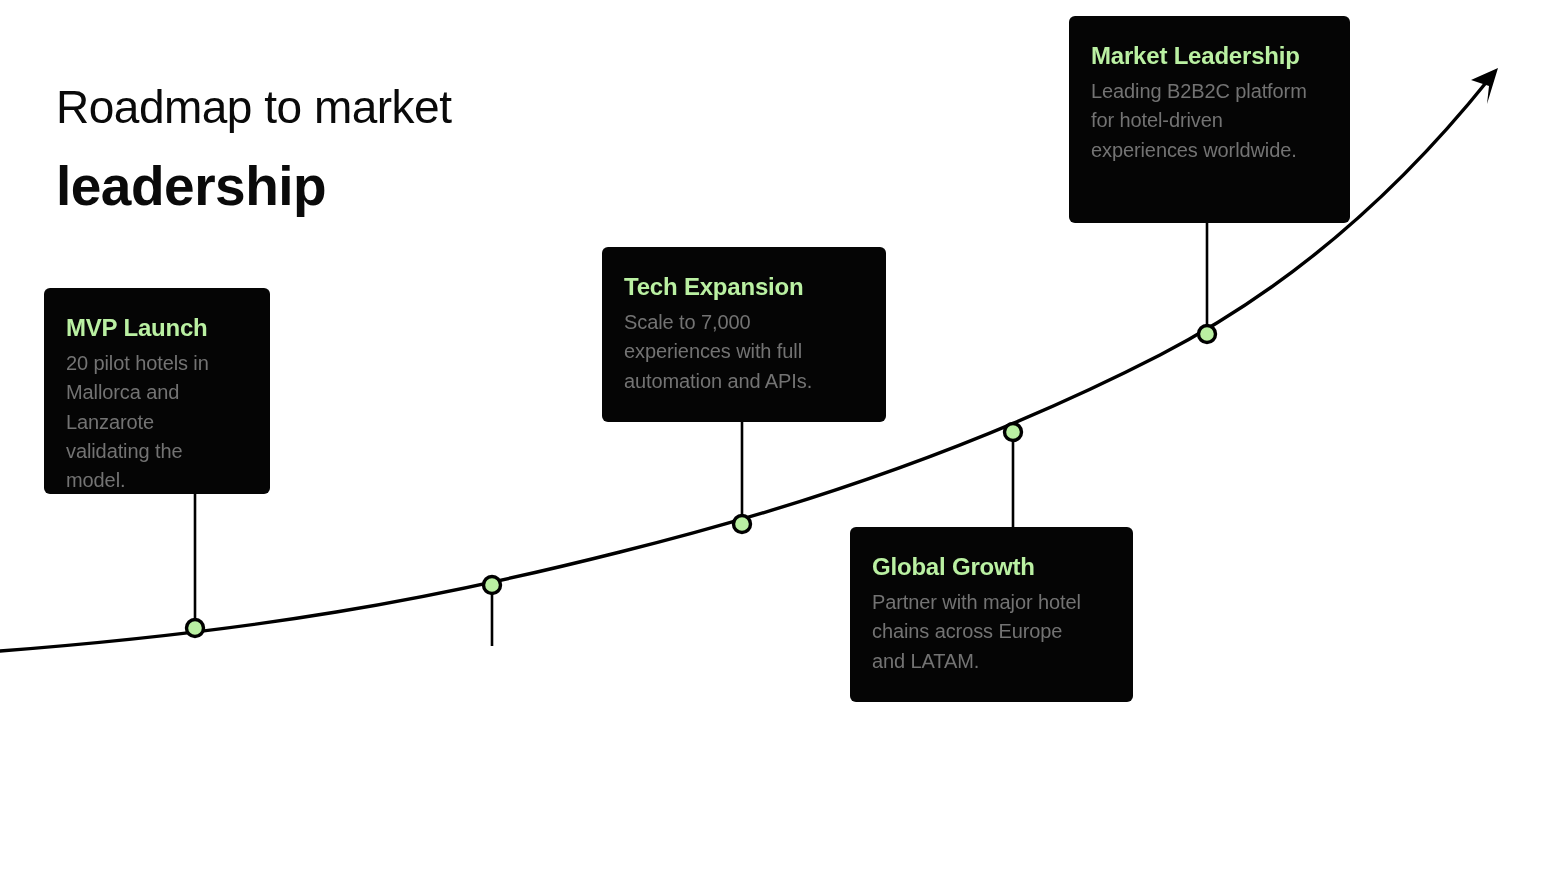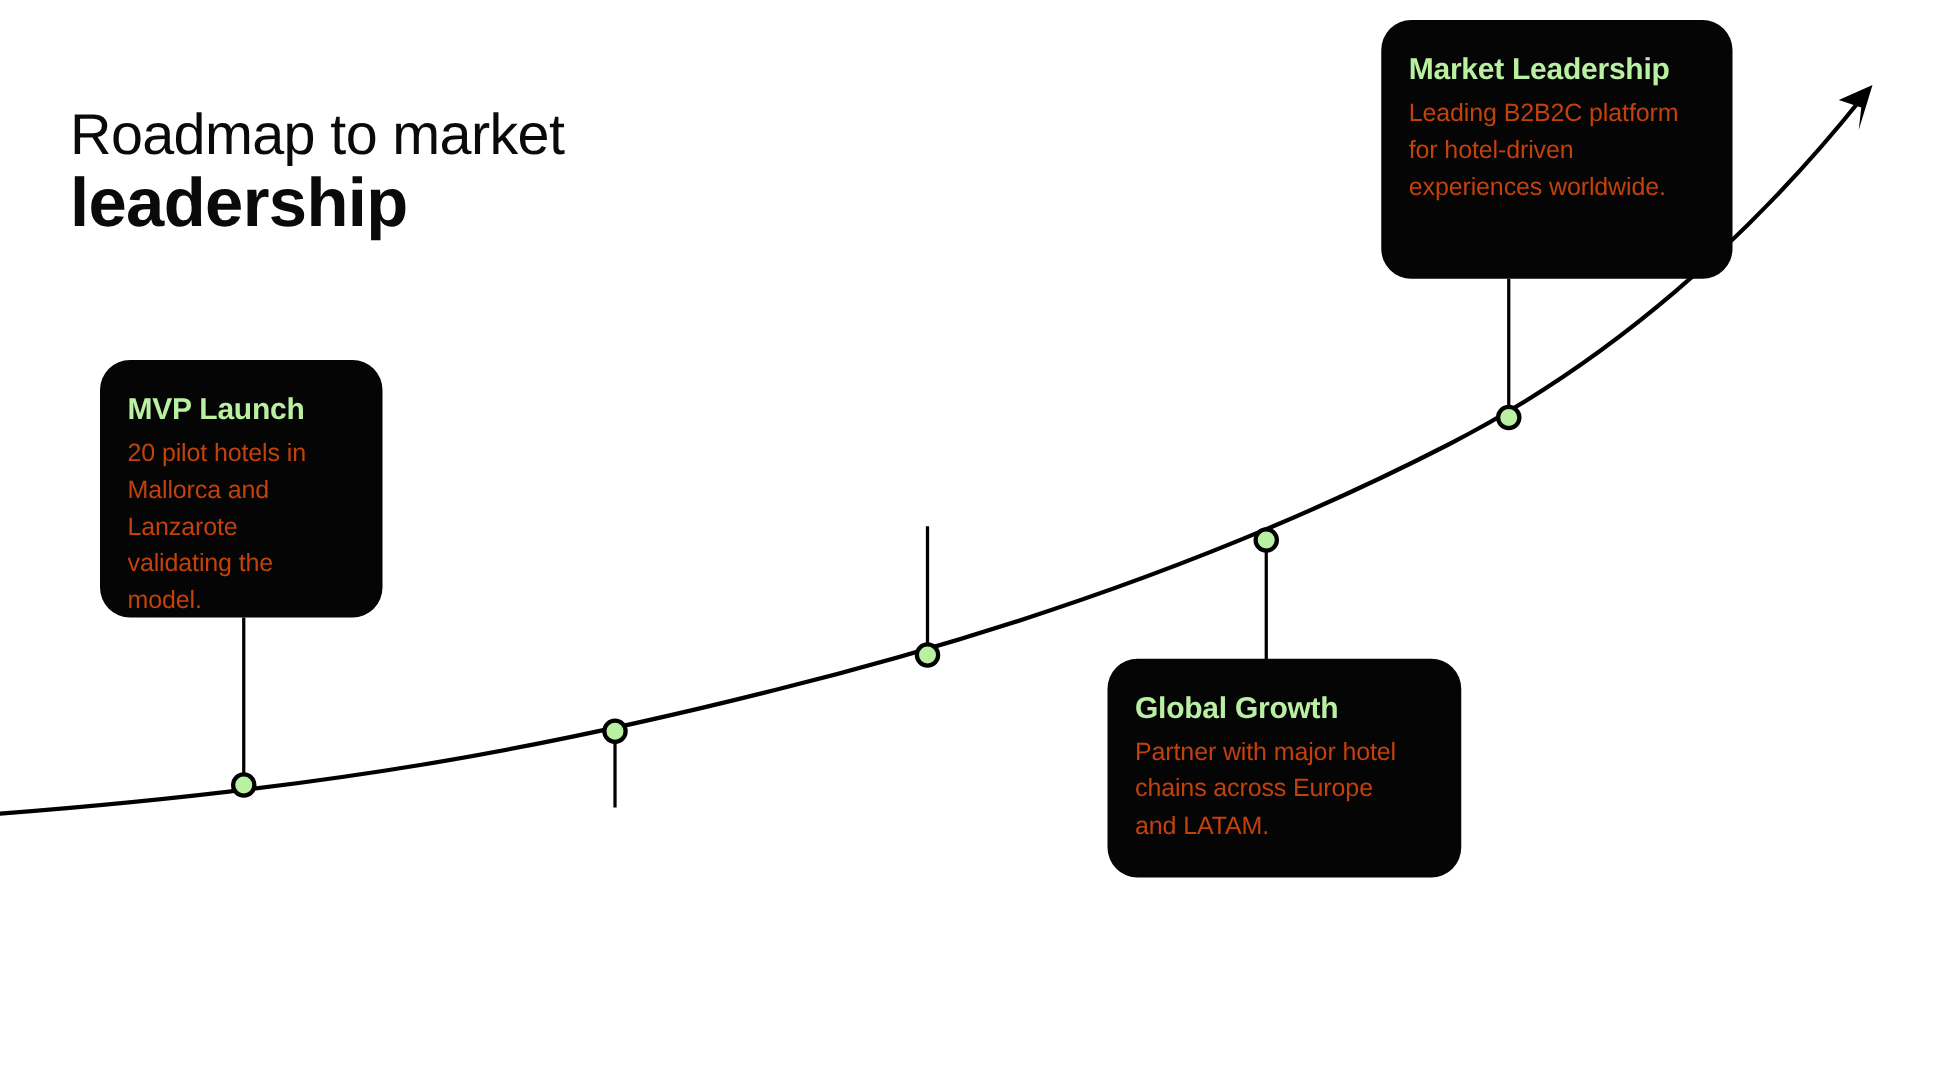--- a/index.html
+++ b/index.html
@@ -40,44 +40,44 @@
   }
   #page-title .line-one {
     display: block;
     font-size: 46px;
     font-weight: 400;
   }
   #page-title .line-two {
     display: block;
     font-size: 55px;
     font-weight: 700;
+    margin-top: 24px;
   }
 
   
   .milestone-card {
     position: absolute;
     background: #050505;
-    border-radius: 24px;
+    border-radius: 6px;
     box-sizing: border-box;
     padding: 26px 28px 26px 22px;
     z-index: 3;
-    margin-left: 36px;
   }
   .milestone-title {
     display: block;
     color: #baf0a2;
     font-size: 24px;
     font-weight: 700;
     letter-spacing: -0.2px;
     margin: 0 0 6px 0;
     line-height: 1.2;
   }
   .milestone-desc {
     display: block;
-    color: #c2410c;
+    color: #737373;
     font-size: 20px;
     font-weight: 400;
     line-height: 1.47;
     letter-spacing: -0.1px;
     white-space: pre-line;
   }
 
   
   #card-mvp-launch        { left: 44px;   top: 288px; width: 226px; height: 206px; }
   #card-spain-rollout     { left: 351px;  top: 644px; width: 283px; height: 208px; }
@@ -115,20 +115,26 @@
   </h1>
 
   <div class="milestone-card" id="card-mvp-launch">
     <span class="milestone-title">MVP Launch</span>
     <span class="milestone-desc">20 pilot hotels in
 Mallorca and Lanzarote
 validating the model.</span>
   </div>
 
 
+  <div class="milestone-card" id="card-tech-expansion">
+    <span class="milestone-title">Tech Expansion</span>
+    <span class="milestone-desc">Scale to 7,000
+experiences with full
+automation and APIs.</span>
+  </div>
 
   <div class="milestone-card" id="card-global-growth">
     <span class="milestone-title">Global Growth</span>
     <span class="milestone-desc">Partner with major hotel
 chains across Europe
 and LATAM.</span>
   </div>
 
   <div class="milestone-card" id="card-market-leadership">
     <span class="milestone-title">Market Leadership</span>

